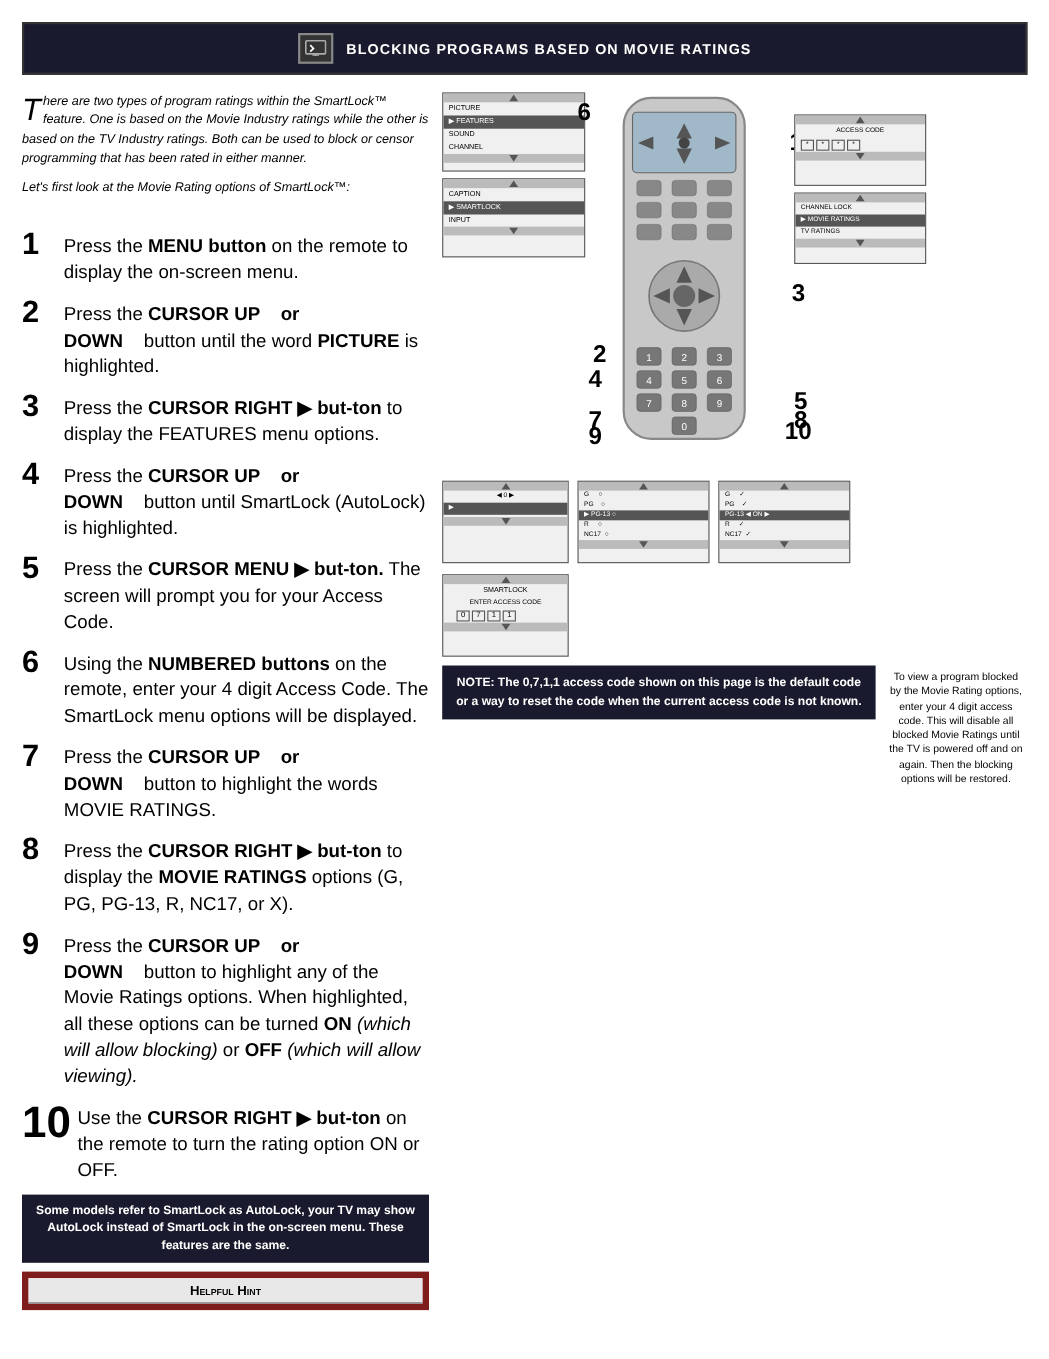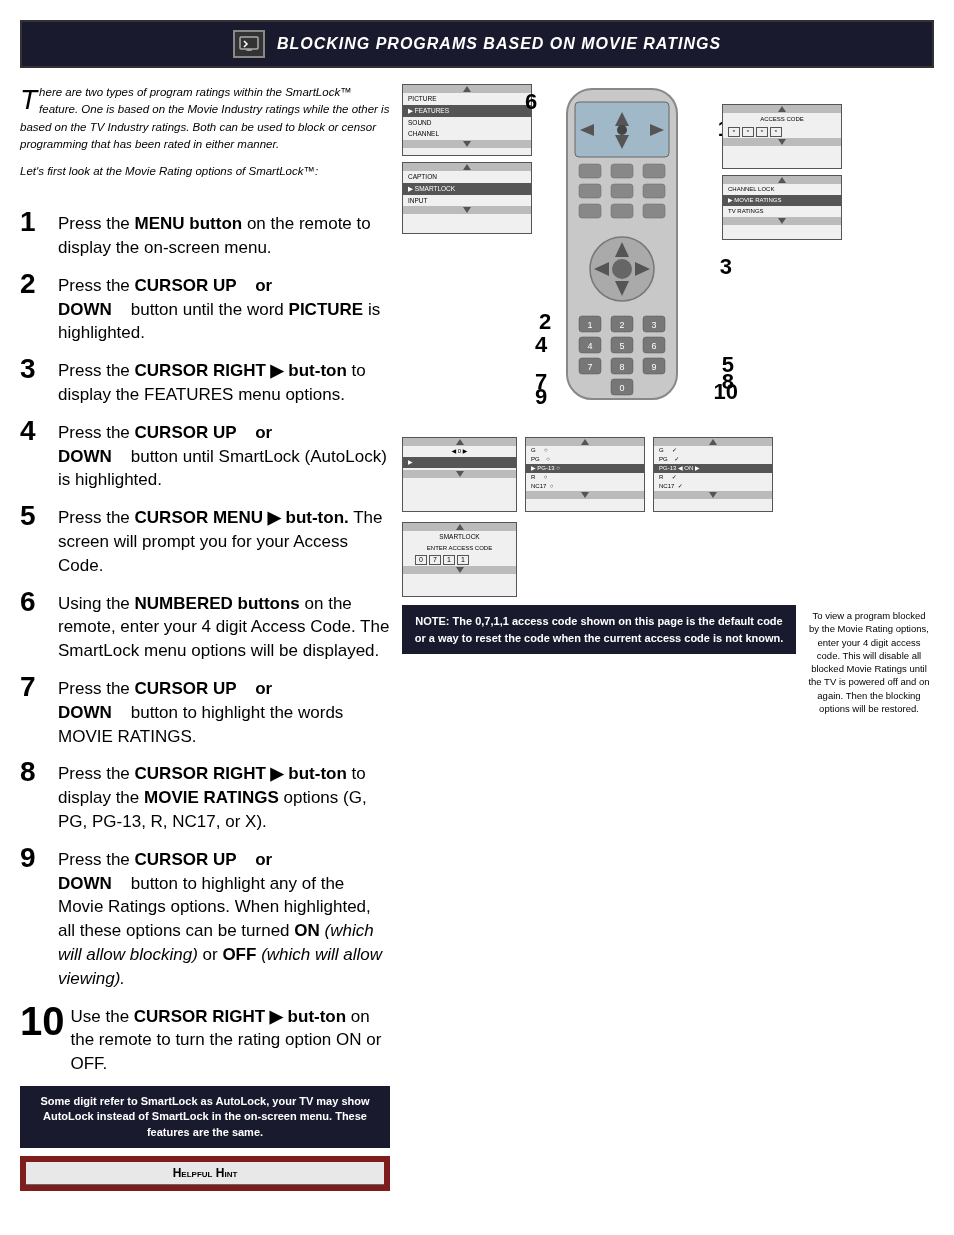--- a/index.html
+++ b/index.html
@@ -33,26 +33,25 @@
       height: 28px;
       border: 2px solid #888;
       margin-right: 12px;
       display: flex;
       align-items: center;
       justify-content: center;
       background: #333;
       flex-shrink: 0;
     }
     .header-title {
-      font-size: 16px;
+      font-size: 13px;
       font-weight: bold;
       letter-spacing: 1px;
       text-transform: uppercase;
       font-variant: small-caps;
-      font-style: italic;
     }
 
     
     .main-layout {
       display: flex;
       gap: 12px;
     }
     .left-column {
       flex: 0 0 370px;
     }
@@ -316,21 +315,21 @@
 
         <li class="step-item">
           <span class="step-number large">10</span>
           <span class="step-text">
             Use the <b>CURSOR RIGHT ▶ but-ton</b> on the remote to turn the rating option ON or OFF.
           </span>
         </li>
 
       </ol>
 
-      <div class="note-box">Some digit refer to SmartLock as AutoLock, your TV may show AutoLock instead of SmartLock in the on-screen menu. These features are the same.</div>
+      <div class="note-box">Some models refer to SmartLock as AutoLock, your TV may show AutoLock instead of SmartLock in the on-screen menu. These features are the same.</div>
 
       <div class="hint-box">
         <div class="hint-title">Helpful Hint</div>
       </div>
 
     </div>
 
     <div class="right-column">
 
       <div style="display:flex; gap:10px; margin-bottom:10px;">

